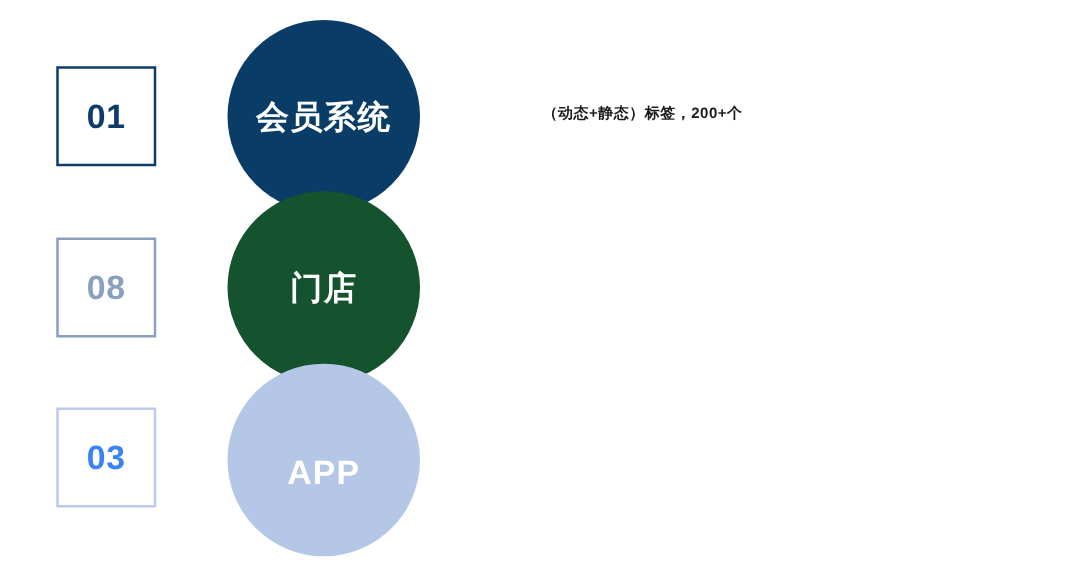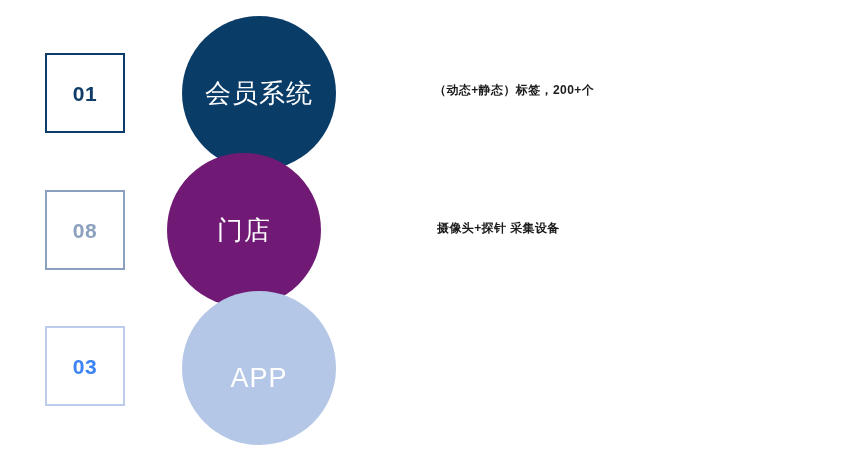--- a/index.html
+++ b/index.html
@@ -28,21 +28,21 @@
     height: 80px;
     box-sizing: border-box;
     border: 2px solid #0d3c68;
     background: #ffffff;
     display: flex;
     align-items: center;
     justify-content: center;
     z-index: 1;
   }
   .num-box .num-label {
-    font-size: 21px;
+    font-size: 27px;
     font-weight: bold;
     letter-spacing: 0.5px;
     color: #0d3c68;
     line-height: 1;
   }
 
   .num-box-1 { left: 45px; top: 53px;  border-color: #0d3c68; }
   .num-box-1 .num-label { color: #0d3c68; }
 
   .num-box-2 { left: 45px; top: 190px; border-color: #8ba0be; }
@@ -56,36 +56,36 @@
     position: absolute;
     width: 154px;
     height: 154px;
     border-radius: 50%;
     display: flex;
     align-items: center;
     justify-content: center;
   }
   .circle .circle-label {
     color: #ffffff;
-    font-weight: normal;
+    font-weight: bold;
     line-height: 1;
   }
 
   .circle-1 {
     left: 182px;
     top: 16px;
     background: #0a3c68;
     z-index: 2;
   }
   .circle-1 .circle-label { font-size: 26px; letter-spacing: 1px; }
 
   .circle-2 {
-    left: 167px;
+    left: 182px;
     top: 153px;
-    background: #701a75;
+    background: #14532d;
     z-index: 3;
   }
   .circle-2 .circle-label { font-size: 26px; letter-spacing: 1px; }
 
   .circle-3 {
     left: 182px;
     top: 291px;
     background: #b5c7e7;
     z-index: 4;
   }
@@ -130,16 +130,15 @@
   <div class="circle circle-2">
     <span class="circle-label">门店</span>
   </div>
 
   <div class="circle circle-3">
     <span class="circle-label">APP</span>
   </div>
 
   <div class="desc desc-1">（动态+静态）标签，200+个</div>
 
-  <div class="desc desc-2">摄像头+探针 采集设备</div>
 
 
 </div>
 
 </body></html>

